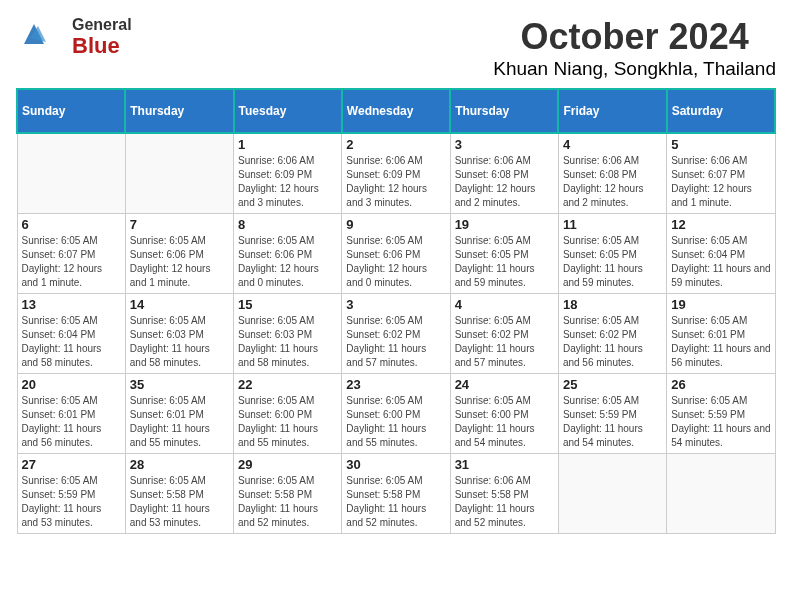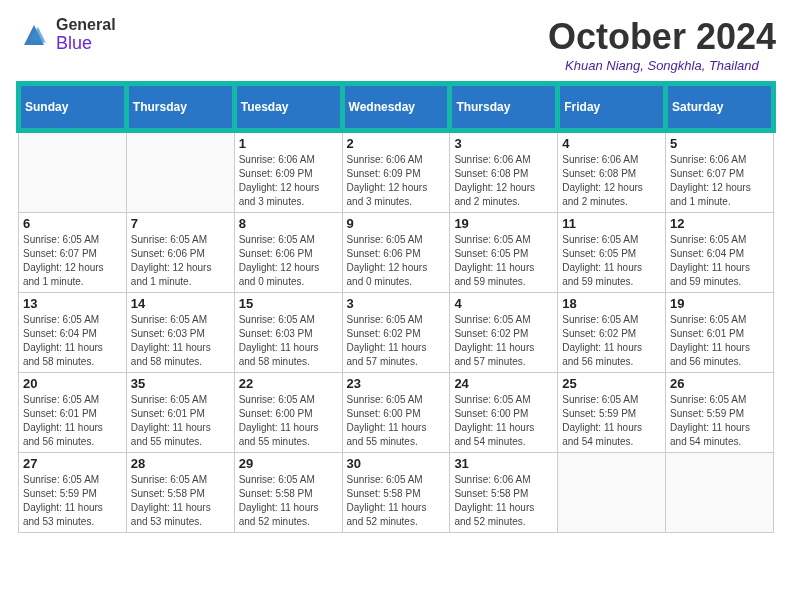--- a/index.html
+++ b/index.html
@@ -16,36 +16,35 @@
       align-items: flex-start;
       margin-bottom: 8px;
     }
     .title-block { text-align: center; }
     .month-title {
       font-size: 36px;
       font-weight: bold;
       color: #333;
     }
     .subtitle {
-      font-size: 13px;
-      color: #4c1d95;
-      font-style: italic;
+      font-size: 19px;
+      color: #000000;
     }
     .calendar {
       width: 100%;
       border-collapse: collapse;
       font-size: 11px;
     }
     .calendar th {
       background-color: #2a76c6;
       color: #fff;
       padding: 14px 4px;
       text-align: left;
       font-size: 12px;
-      border: 5px solid #14b8a6;
+      border: 2px solid #14b8a6;
     }
     .calendar td {
       border: 1px solid #ccc;
       vertical-align: top;
       padding: 3px 4px;
       width: calc(100% / 7);
       min-height: 70px;
       background: #fff;
     }
     .calendar td.empty { background: #f9f9f9; }
@@ -56,35 +55,35 @@
       display: block;
       margin-bottom: 2px;
     }
     .day-info {
       color: #444;
       font-size: 10px;
       line-height: 1.4;
     }
     .logo-wrapper {
       display: flex;
-      align-items: flex-end;
-      gap: 4px;
+      align-items: flex-start;
+      gap: 20px;
     }
     .logo-icon {
       display: inline-block;
       width: 36px;
       height: 36px;
     }
     .logo-name {
       display: flex;
       flex-direction: column;
       line-height: 1.1;
     }
     .logo-general { font-size: 16px; font-weight: bold; color: #333; }
-    .logo-blue { font-size: 18px; font-weight: normal; color: #6d28d9; }
+    .logo-blue { font-size: 22px; font-weight: bold; color: #b91c1c; }
   </style>
 </head>
 <body>
 
 <div class="header">
   <div class="logo-wrapper">
     <div class="logo-icon">
       <svg viewBox="0 0 36 36" width="36" height="36">
 
         <polygon points="8,28 18,8 28,28" fill="#1a6ab5" opacity="0.85"></polygon>

